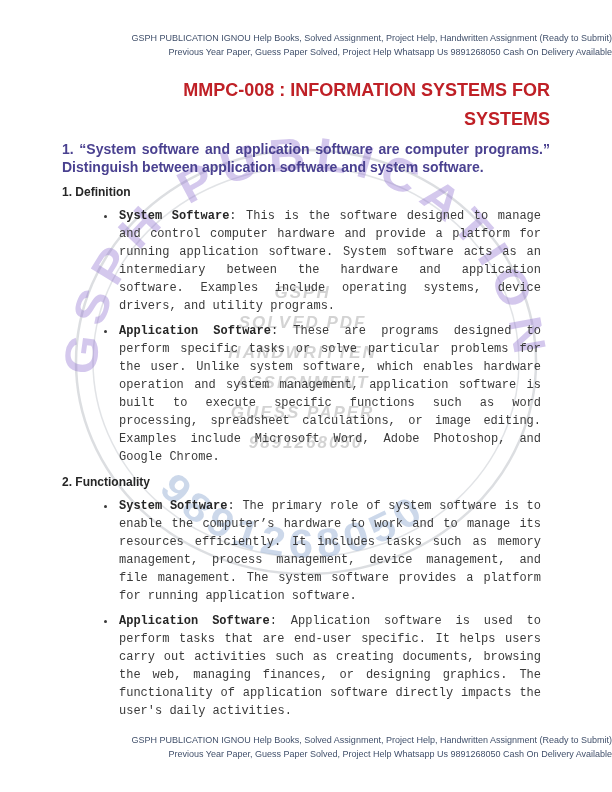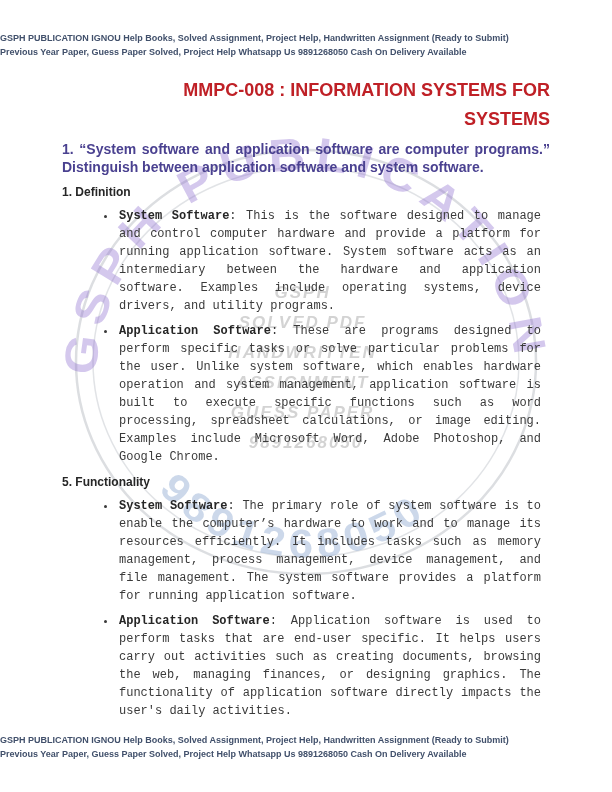--- a/index.html
+++ b/index.html
@@ -3,22 +3,22 @@
 <meta charset="utf-8">
 <style>
   html,body{margin:0;padding:0;background:#e8e8e8;}
   .page{
     position:relative;width:612px;height:792px;margin:0 auto;
     background:#ffffff;overflow:hidden;
     font-family:"Liberation Sans",sans-serif;color:var(--body-color,#3a3a3a);
   }
   
   .hf{
-    position:absolute;left:0;right:0;text-align:left;
-    font-size:9px;font-weight:bold;line-height:13.5px;
+    position:absolute;left:0;right:0;text-align:right;
+    font-size:9px;font-weight:normal;line-height:13.5px;
     color:var(--header-color,#41506b);
   }
   .header{top:32px;}
   .footer{top:734px;}
   
   .watermark{position:absolute;left:0;top:0;width:612px;height:792px;pointer-events:none;z-index:0;}
   .wm-arc-top{
     font-family:"Liberation Sans",sans-serif;font-weight:bold;font-size:46px;
     fill:var(--wm-purple,#8e6fd0);fill-opacity:.38;letter-spacing:8px;
   }
@@ -90,21 +90,21 @@
 
     <p class="question">1. “System software and application software are computer programs.” Distinguish between application software and system software.</p>
 
 
     <div id="sections">
         <div class="sec-heading">1. Definition</div>
         <ul class="bullets">
           <li><b>System Software</b><span>: This is the software designed to manage and control computer hardware and provide a platform for running application software. System software acts as an intermediary between the hardware and application software. Examples include operating systems, device drivers, and utility programs.</span></li>
           <li><b>Application Software</b><span>: These are programs designed to perform specific tasks or solve particular problems for the user. Unlike system software, which enables hardware operation and system management, application software is built to execute specific functions such as word processing, spreadsheet calculations, or image editing. Examples include Microsoft Word, Adobe Photoshop, and Google Chrome.</span></li>
         </ul>
-        <div class="sec-heading">5. Functionality</div>
+        <div class="sec-heading">2. Functionality</div>
         <ul class="bullets">
           <li><b>System Software</b><span>: The primary role of system software is to enable the computer’s hardware to work and to manage its resources efficiently. It includes tasks such as memory management, process management, device management, and file management. The system software provides a platform for running application software.</span></li>
           <li><b>Application Software</b><span>: Application software is used to perform tasks that are end-user specific. It helps users carry out activities such as creating documents, browsing the web, managing finances, or designing graphics. The functionality of application software directly impacts the user's daily activities.</span></li>
         </ul>
       </div>
   </div>
 
   <div class="hf footer">
     <div>GSPH PUBLICATION IGNOU Help Books, Solved Assignment, Project Help, Handwritten Assignment (Ready to Submit)</div>
     <div>Previous Year Paper, Guess Paper Solved, Project Help Whatsapp Us 9891268050 Cash On Delivery Available</div>

